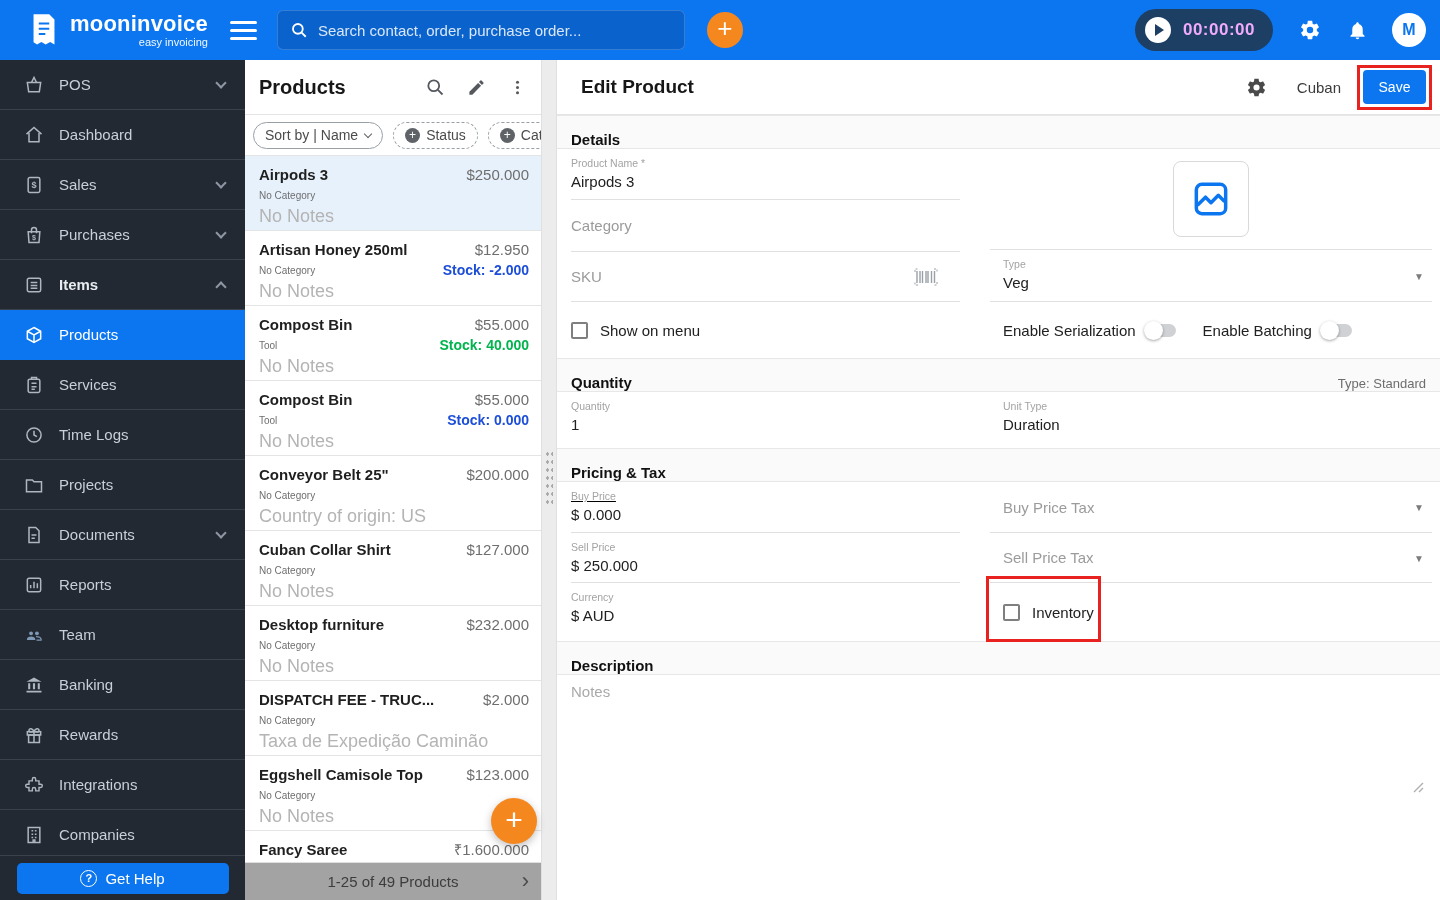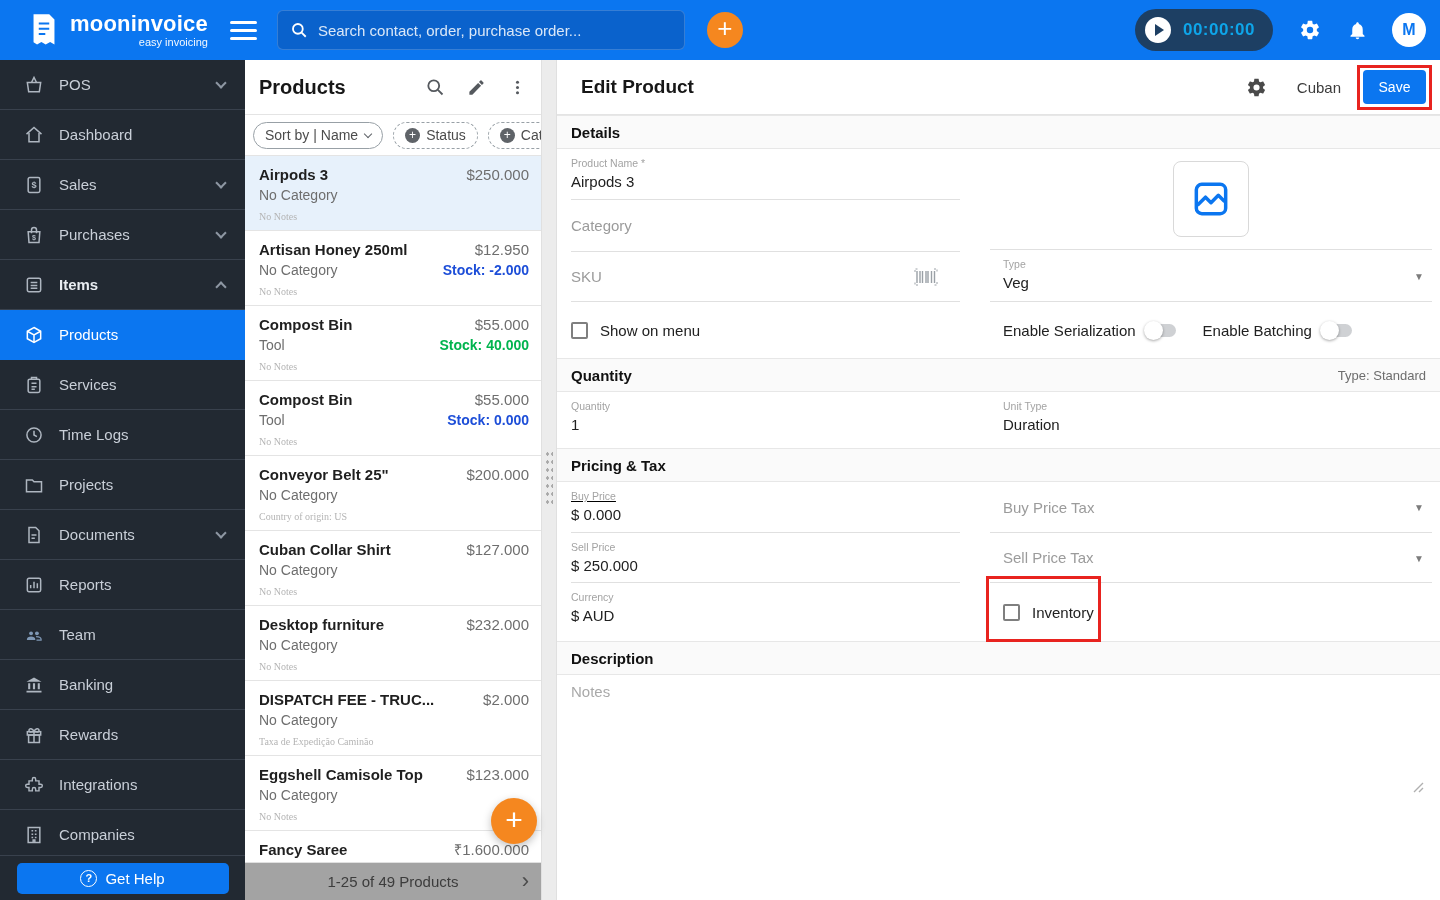--- a/index.html
+++ b/index.html
@@ -16,21 +16,21 @@
   .hamburger span { height:3px; background:#fff; border-radius:2px; }
   .tb-search { margin-left:20px; width:408px; height:40px; background:rgba(9,48,110,.28); border:1px solid rgba(255,255,255,.18); border-radius:6px; display:flex; align-items:center; padding:0 12px; }
   .tb-search svg { flex:0 0 auto; }
   .tb-search input { flex:1; margin-left:10px; background:transparent; border:none; outline:none; color:#fff; font-size:15px; font-family:inherit; }
   .tb-search input::placeholder { color:rgba(255,255,255,.85); }
   .tb-fab { margin-left:22px; width:36px; height:36px; border-radius:50%; background:#f5871f; color:#fff; font-size:26px; line-height:33px; text-align:center; font-weight:400; cursor:pointer; }
   .tb-right { margin-left:auto; display:flex; align-items:center; margin-right:14px; }
   .timer { height:42px; background:#1d3f63; border-radius:21px; display:flex; align-items:center; padding:0 18px 0 10px; }
   .timer-play { width:26px; height:26px; border-radius:50%; background:#fff; position:relative; }
   .timer-play::after { content:""; position:absolute; left:10px; top:7px; border-left:9px solid #1d3f63; border-top:6px solid transparent; border-bottom:6px solid transparent; }
-  .timer-txt { color:#0ea5e9; font-size:17px; font-weight:bold; margin-left:12px; letter-spacing:.5px; }
+  .timer-txt { color:#f0abfc; font-size:17px; font-weight:bold; margin-left:12px; letter-spacing:.5px; }
   .tb-ico { margin-left:26px; cursor:pointer; display:flex; }
   .avatar { margin-left:24px; width:34px; height:34px; border-radius:50%; background:#fff; color:#0b76f0; font-weight:bold; font-size:16px; text-align:center; line-height:34px; cursor:pointer; }
 
   
   .app { position:absolute; top:60px; left:0; width:1440px; height:840px; display:flex; }
 
   
   .sidebar { width:245px; background:#222932; position:relative; flex:0 0 auto; }
   .snav { height:795px; overflow:hidden; }
   .sitem { height:50px; display:flex; align-items:center; border-bottom:1px solid #39414d; color:#c9cfd8; cursor:pointer; position:relative; }
@@ -57,42 +57,42 @@
   .chip.solid { border:1.5px solid #98a0a6; }
   .chip.dashed { border:1.5px dashed #98a0a6; }
   .chip .mini-chev { width:6px; height:6px; border-right:1.5px solid #5f6368; border-bottom:1.5px solid #5f6368; transform:rotate(45deg); margin-left:7px; margin-top:-3px; }
   .chip .plus-circ { width:15px; height:15px; border-radius:50%; background:#5f6368; color:#fff; font-size:12px; line-height:14px; text-align:center; margin-right:6px; }
   .lp-list { flex:1; overflow:hidden; }
   .prow { height:75px; border-bottom:1px solid #e4e4e4; padding:8px 12px 0 14px; cursor:pointer; }
   .prow.sel { background:#e7f1fb; }
   .pl { display:flex; justify-content:space-between; line-height:21px; }
   .pname { font-size:15px; font-weight:bold; color:#1f1f1f; }
   .pprice { font-size:15px; color:#6e6e6e; }
-  .pcat { font-size:14px; color:#6e6e6e; }
+  .pcat { font-size:10px; color:#6e6e6e; }
   .pstock { font-size:14px; font-weight:bold; }
   .pstock.neg { color:#1d4ed8; }
   .pstock.pos { color:#00b44e; }
-  .pnote { font-size:10px; color:#b4b4b4; line-height:21px;font-family:Liberation Serif, serif; }
+  .pnote { font-size:18px; color:#b4b4b4; line-height:21px; }
   .lp-footer { height:38px; background:#a3a3a3; border-top:1px solid #e0e0e0; display:flex; align-items:center; justify-content:center; position:relative; flex:0 0 auto; font-size:15px; color:#3c3c3c; }
   .lp-next { position:absolute; right:12px; top:7px; font-size:22px; color:#4c4c4c; cursor:pointer; line-height:22px; }
   .fab { position:absolute; right:4px; bottom:56px; width:46px; height:46px; border-radius:50%; background:#f5871f; color:#fff; font-size:30px; line-height:43px; text-align:center; box-shadow:0 3px 8px rgba(0,0,0,.25); cursor:pointer; z-index:5; }
 
   
   .gutter { width:16px; flex:0 0 auto; background:#ececec; border-left:1px solid #e0e0e0; border-right:1px solid #e0e0e0; position:relative; cursor:col-resize; }
   .grip { position:absolute; top:390px; left:3px; width:8px; height:56px; background-image:radial-gradient(#a8a8a8 1px, transparent 1.4px); background-size:5px 8px; }
 
   
   .edit-panel { flex:1; background:#fff; position:relative; }
   .ep-header { height:55px; border-bottom:1px solid #e4e4e4; display:flex; align-items:center;padding-left:10px; }
   .ep-title { font-size:19px; font-weight:bold; color:#171717; margin-left:14px; }
   .ep-right { margin-left:auto; display:flex; align-items:center; }
   .ep-gear { display:flex; cursor:pointer; }
   .ep-cancel { font-size:15px; color:#3c3c3c; margin-left:30px; cursor:pointer; }
   .ep-save { margin-left:22px; margin-right:14px; width:63px; height:34px; background:#0b76f0; border:none; border-radius:4px; color:#fff; font-size:14px; font-family:inherit; cursor:pointer; }
-  .secbar { height:34px; background:#fafafa; border-top:1px solid #e7e7e7; border-bottom:1px solid #e7e7e7; display:flex; align-items:center; padding:0 14px; }
+  .secbar { height:34px; background:#fafafa; border-top:1px solid #e7e7e7; border-bottom:1px solid #e7e7e7; display:flex; align-items:flex-end; padding:0 14px; }
   .secbar .stitle { font-size:15px; font-weight:bold; color:#111; }
   .secbar .sright { margin-left:auto; font-size:13px; color:#6d6d6d; }
   .frow { display:flex; padding-left:14px; }
   .lcol { width:389px; }
   .csp { width:30px; flex:0 0 auto; }
   .rcol { flex:1; margin-right:8px; }
   .field { position:relative; }
   .flabel { font-size:10.5px; color:#a3a3a3; padding-top:8px; }
   .fvalue { font-size:15px; color:#212121; margin-top:4px; background:transparent; border:none; outline:none; font-family:inherit; width:100%; }
   .fplace { font-size:15px; color:#9b9b9b; }

